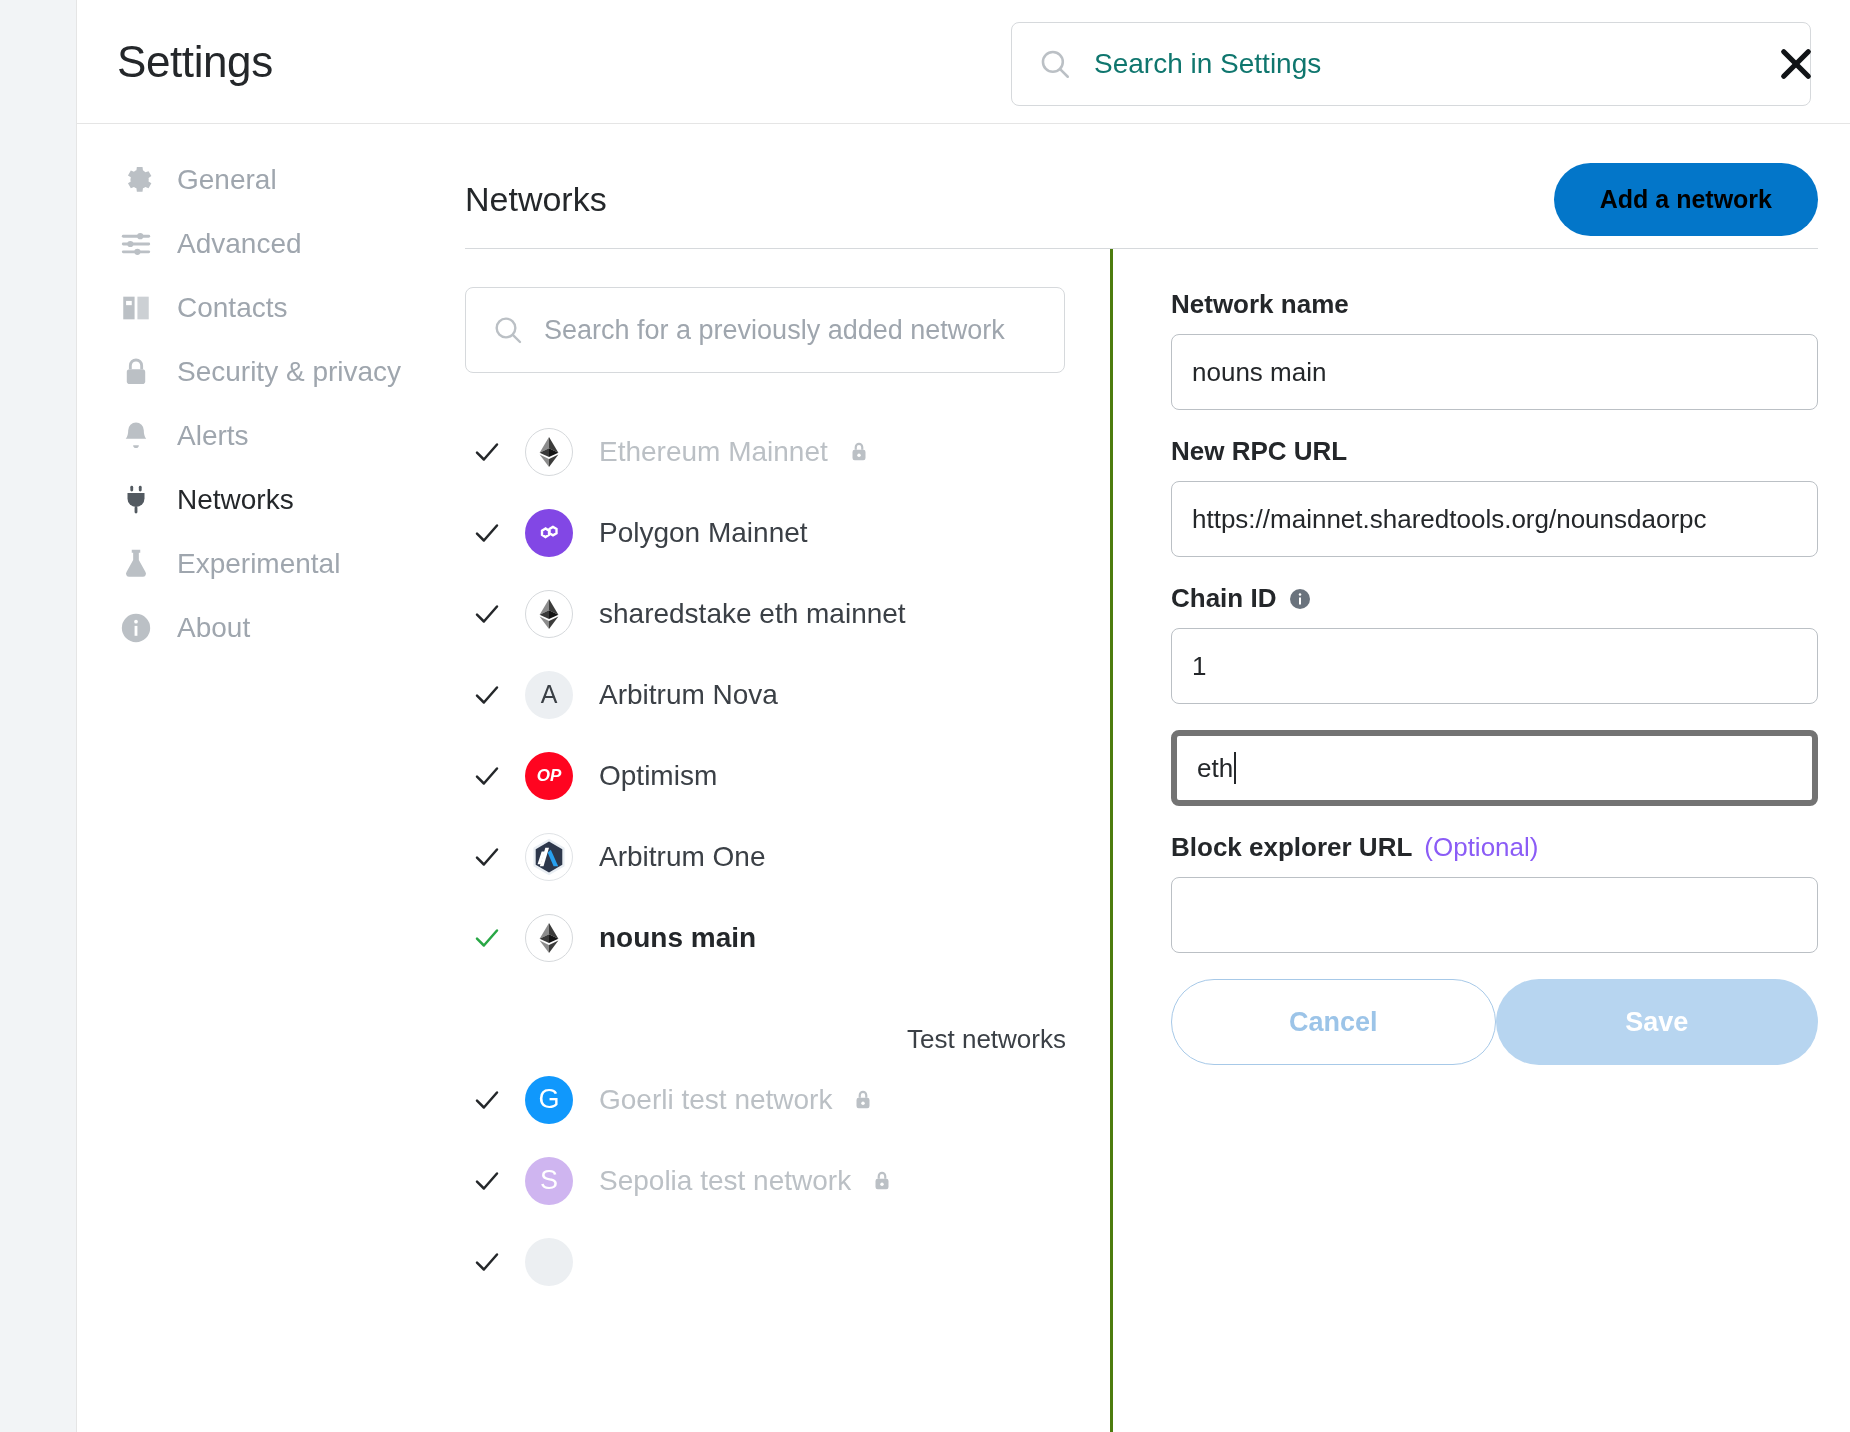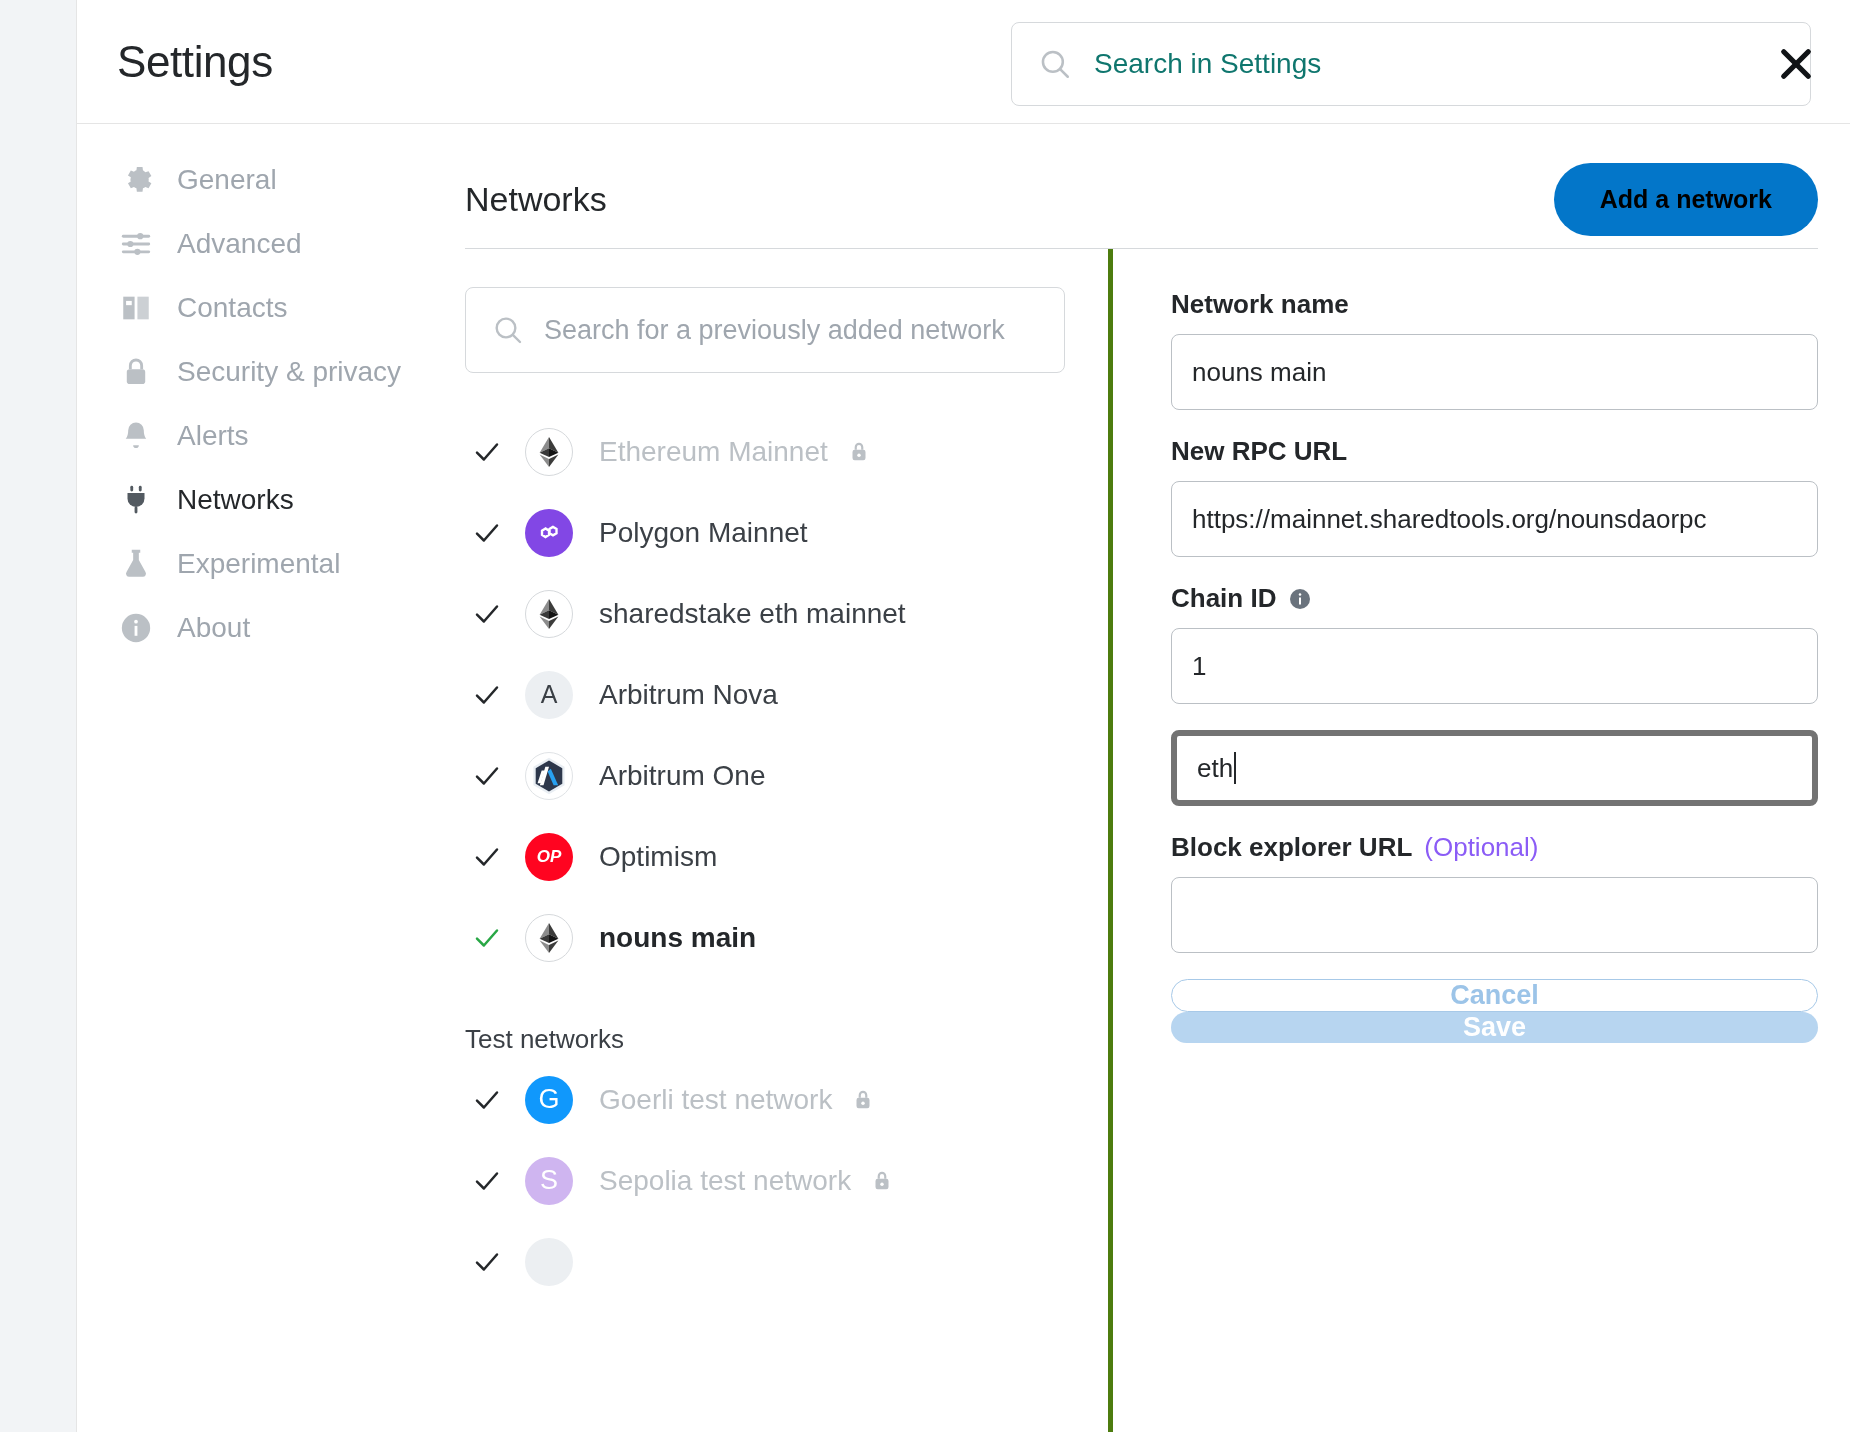--- a/index.html
+++ b/index.html
@@ -129,23 +129,24 @@
     height: 1px;
     background: #d6d9dc;
     margin: 0 46px 0 44px;
   }
 
   .panels { flex: 1; display: flex; min-height: 0; }
 
   
   .list-panel {
     flex: 0 0 692px;
-    border-right: 5px solid #4d7c0f;
+    border-right: 3px solid #4d7c0f;
     padding: 38px 44px 0 44px;
     overflow: hidden;
+    text-align: right;
   }
   .net-search {
     width: 600px; height: 86px;
     border: 1px solid #d6d9dc;
     border-radius: 8px;
     display: flex;
     align-items: center;
     padding: 0 26px;
     margin-bottom: 38px;
   }
@@ -236,21 +237,20 @@
   .caret {
     display: inline-block;
     width: 2px; height: 32px;
     background: #24272a;
     margin-left: 1px;
     vertical-align: middle;
   }
   .form-actions {
     display: flex;
     margin-top: 22px;
-    flex-direction: column;
   }
   .btn {
     flex: 1;
     height: 86px;
     border-radius: 100px;
     font-size: 27px;
     font-weight: 700;
     cursor: pointer;
     font-family: "Liberation Sans", sans-serif;
   }
@@ -472,40 +472,40 @@
             <span class="net-logo letter">A</span>
             <span class="net-name">Arbitrum Nova</span>
           </div>
 
           <div class="net-row">
             <span class="net-check">
               <svg width="30" height="30" viewBox="0 0 24 24" fill="none" stroke="#24272a" stroke-width="2" stroke-linecap="round" stroke-linejoin="round">
                   <polyline points="4,12.5 9.5,18 20,6"></polyline>
                 </svg>
             </span>
+            <span class="net-logo op">OP</span>
+            <span class="net-name">Optimism</span>
+          </div>
+
+          <div class="net-row">
+            <span class="net-check">
+              <svg width="30" height="30" viewBox="0 0 24 24" fill="none" stroke="#24272a" stroke-width="2" stroke-linecap="round" stroke-linejoin="round">
+                  <polyline points="4,12.5 9.5,18 20,6"></polyline>
+                </svg>
+            </span>
             <span class="net-logo arb">
               <svg width="44" height="44" viewBox="0 0 48 48">
                 <polygon points="24,4 41,14 41,34 24,44 7,34 7,14" fill="#e9eef3"></polygon>
                 <polygon points="24,7 38.5,15.5 38.5,32.5 24,41 9.5,32.5 9.5,15.5" fill="#2d374b"></polygon>
                 <path d="M26 16l8 18h-5l-6.5-15z" fill="#28a0f0"></path>
                 <path d="M20 14l-6 20h4l6-20z" fill="#ffffff"></path>
                 <path d="M16 18l-4.5 14h3.5l4.5-14z" fill="#ffffff"></path>
               </svg>
             </span>
             <span class="net-name">Arbitrum One</span>
-          </div>
-
-          <div class="net-row">
-            <span class="net-check">
-              <svg width="30" height="30" viewBox="0 0 24 24" fill="none" stroke="#24272a" stroke-width="2" stroke-linecap="round" stroke-linejoin="round">
-                  <polyline points="4,12.5 9.5,18 20,6"></polyline>
-                </svg>
-            </span>
-            <span class="net-logo op">OP</span>
-            <span class="net-name">Optimism</span>
           </div>
 
           <div class="net-row current">
             <span class="net-check">
               <svg width="30" height="30" viewBox="0 0 24 24" fill="none" stroke="#28a745" stroke-width="2" stroke-linecap="round" stroke-linejoin="round">
                   <polyline points="4,12.5 9.5,18 20,6"></polyline>
                 </svg>
             </span>
             <span class="net-logo eth">
               <svg width="22" height="30" viewBox="0 0 16 24">

